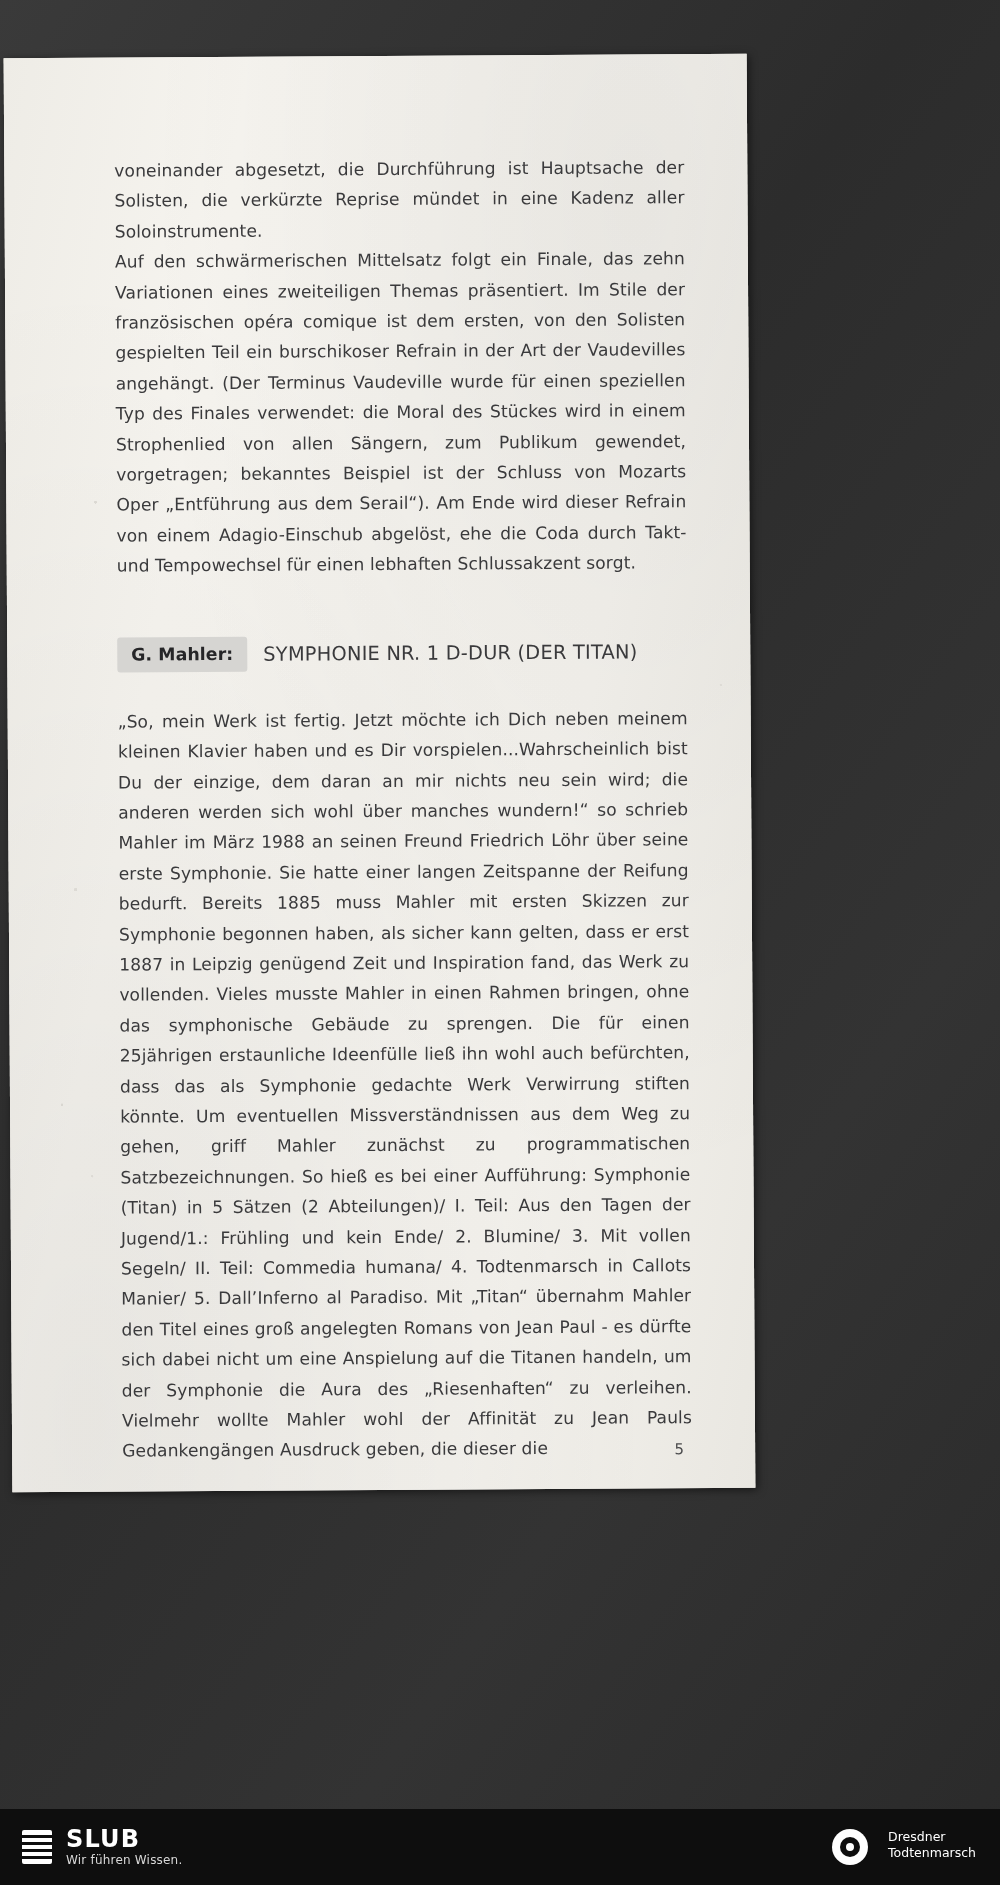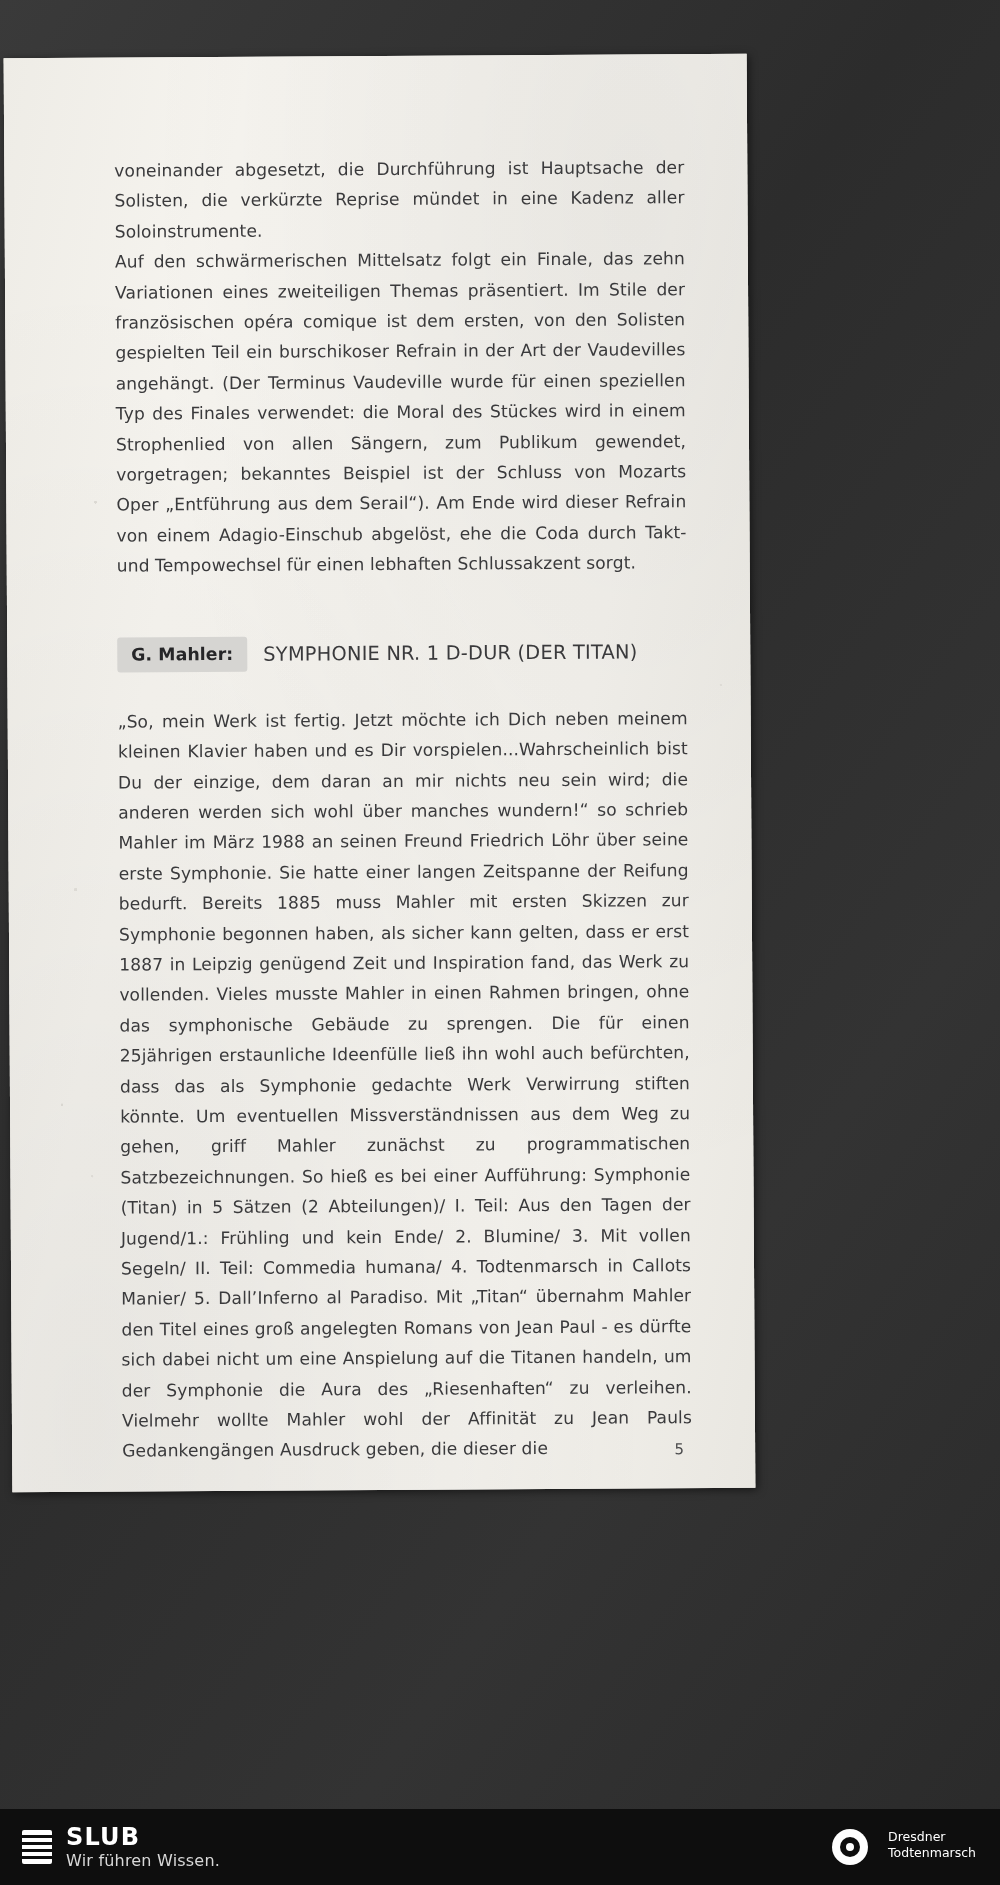--- a/index.html
+++ b/index.html
@@ -145,21 +145,21 @@
   .slub-mark i:nth-child(4) { top: 26px; }
   .slub-text { line-height: 1.15; }
   .slub-name {
     color: #ffffff;
     font-size: 24px;
     font-weight: bold;
     letter-spacing: 1.2px;
   }
   .slub-tag {
     color: #d8d8d8;
-    font-size: 16px;
+    font-size: 12px;
     letter-spacing: 0.2px;
   }
 
   .dp-logo {
     display: flex;
     align-items: flex-start;
     gap: 20px;
     padding-right: 24px;
   }
   .dp-mark {

